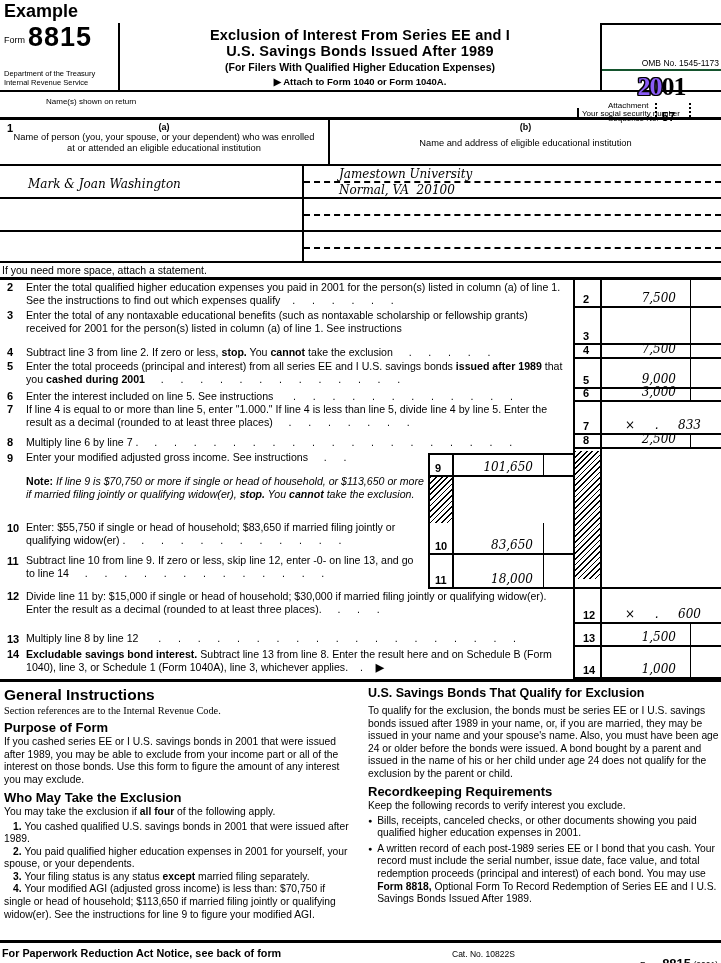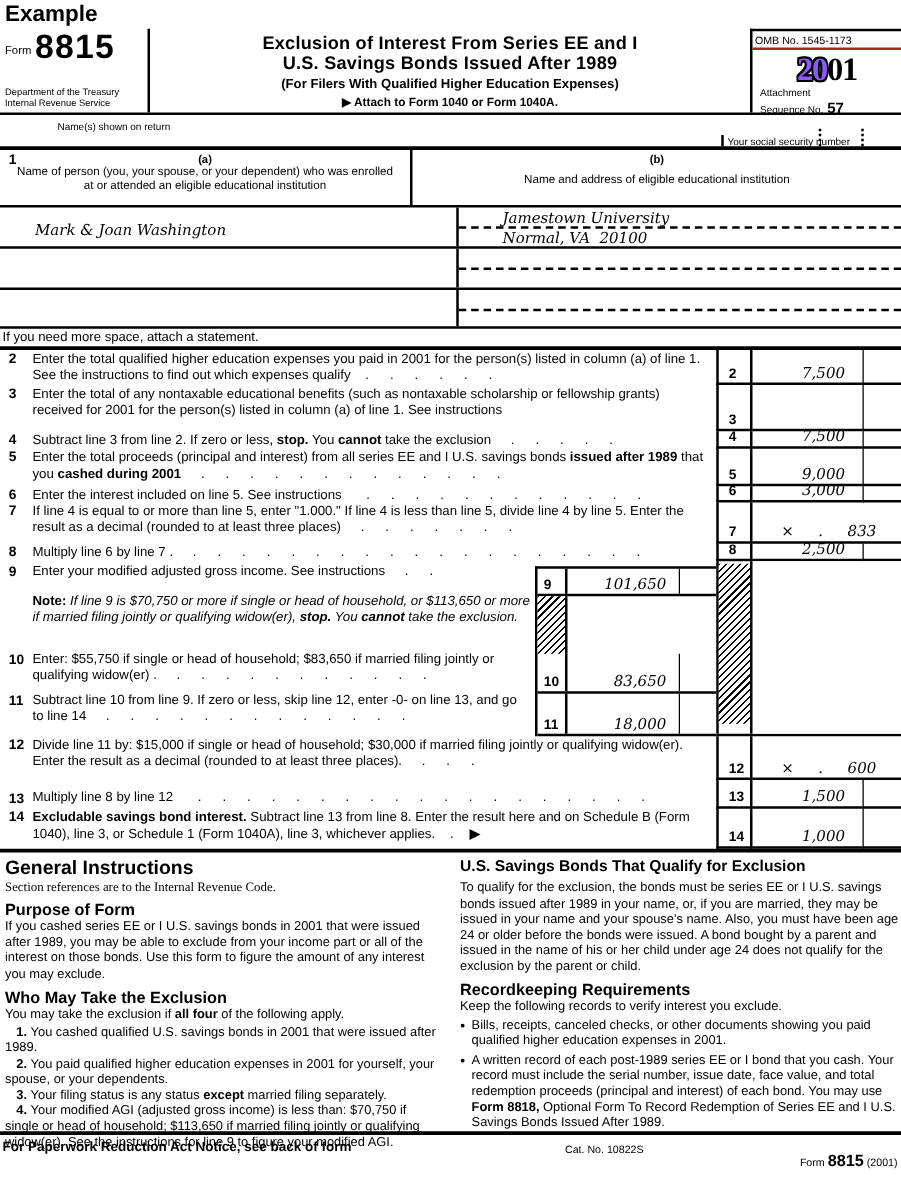--- a/index.html
+++ b/index.html
@@ -18,21 +18,21 @@
   .form-no-line { display:flex; align-items:flex-end; }
   .form-word { font-size:9px; padding:0 3px 4px 0; }
   .form-no { font-size:27px; font-weight:bold; line-height:0.85; letter-spacing:1px; }
   .agency { font-size:7.5px; line-height:1.2; }
   .hdr-center { flex:1; text-align:center; padding-top:4px; }
   .title1,.title2 { font-weight:bold; font-size:14.5px; line-height:1.12; letter-spacing:0.2px; }
   .subtitle { font-weight:bold; font-size:10.5px; margin-top:2px; }
   .attach { font-weight:bold; font-size:9.5px; margin-top:3px; }
   .hdr-right { width:121px; border-left:2px solid #000; border-top:2px solid #000;
                display:flex; flex-direction:column; }
-  .omb { font-size:8.5px; border-bottom:2px solid #b91c1c; padding:2px 2px 1px; text-align:left; height:16px; }
+  .omb { font-size:8.5px; border-bottom:2px solid #14532d; padding:2px 2px 1px; text-align:right; height:16px;margin-top:31px; }
   .year { flex:1; font-size:26px; font-weight:bold; text-align:center; line-height:1.2; letter-spacing:-1px;
           font-family:"Liberation Serif", serif; }
   .yr-outline { color:#8b5cf6;
     text-shadow:-1.3px -1.3px 0 #000,1.3px -1.3px 0 #000,-1.3px 1.3px 0 #000,1.3px 1.3px 0 #000,
                 -1.3px 0 0 #000,1.3px 0 0 #000,0 -1.3px 0 #000,0 1.3px 0 #000; }
   .attachment { font-size:8px; line-height:1.1; padding:0 0 2px 6px; }
   .seq-no { font-size:12px; font-weight:bold; margin-left:3px; }
   .hdr-name-row { display:flex; height:27px; border-top:2px solid #000; }
   .name-cell { flex:1; font-size:8px; padding:1px 0 0 3px;margin-left:43px; }
   .ssn-cell { width:144px; border-left:2px solid #000; font-size:8px; padding:1px 0 0 3px; position:relative;margin-top:16px; }
@@ -43,21 +43,21 @@
   .t1 { border-bottom:3px solid #000; }
   .t1-head { display:flex; height:46px; border-bottom:2px solid #000; }
   .t1-a { width:330px; border-right:2px solid #000; position:relative; }
   .t1-b { flex:1; }
   .t1-no { position:absolute; left:7px; top:2px; font-weight:bold; font-size:11px; }
   .colletter { font-weight:bold; font-size:9px; text-align:center; padding-top:2px; }
   .coldesc { font-size:9.3px; text-align:center; line-height:1.18; padding:0 12px; }
   .t1-b .coldesc { padding-top:6px; }
   .t1-row { display:flex; height:33px; border-bottom:2px solid #000; }
   .t1-row:nth-last-of-type(2) { height:31px; }
-  .t1-row .a { width:367px; border-right:2px solid #000; display:flex; align-items:flex-end;
+  .t1-row .a { width:304px; border-right:2px solid #000; display:flex; align-items:flex-end;
                padding:0 4px 6px 28px; }
   .t1-row .b { flex:1; display:flex; flex-direction:column; }
   .b-top { height:17px; border-bottom:2px dashed #000; padding-left:35px;
            display:flex; align-items:flex-end; }
   .b-bot { flex:1; padding-left:35px; display:flex; align-items:center; }
   .fill { font-family:"DejaVu Serif", serif; font-style:italic; font-size:12px; white-space:pre; }
   .more { height:14px; font-size:10.5px; padding:1px 0 0 2px; }
 
   
   .sec { border-bottom:3px solid #000; }
@@ -96,21 +96,21 @@
   .fb-right { width:148px; display:flex; border-bottom:2px solid #000; flex-shrink:0; }
   .fb-rnum { width:29px; border-left:2px solid #000; border-right:2px solid #000; position:relative; }
   .fb-rnum .hfill { position:absolute; left:0; right:0; top:2px; bottom:8px; }
   .fb-rblank { flex:1; background:#fff; }
 
   
   .h-r2{height:28px}.h-r3{height:37px}.h-r4{height:14px}.h-r5{height:30px}.h-r6{height:13px}
   .h-r7{height:33px}.h-r8{height:14px}.h-r12{height:35px}.h-r13{height:23px}.h-r14{height:32px}
 
   
-  .instr { display:flex; height:223px; padding:2px 2px 0 2px; }
+  .instr { display:flex; height:258px; padding:2px 2px 0 2px; }
   .ic-left { width:352px; padding-left:2px; flex-shrink:0; }
   .ic-right { flex:1; padding-left:14px; }
   .gi-h1 { font-size:15.5px; font-weight:bold; margin:2px 0 1px; }
   .gi-h2 { font-size:13px; font-weight:bold; margin:4px 0 1px; }
   .gi-h2r { font-size:12.5px; font-weight:bold; margin:2px 0 5px; }
   .gi-p { font-size:10.3px; line-height:1.22; margin-bottom:2px; }
   .gi-ref { font-size:10.3px; margin-bottom:2px; font-family:"Liberation Serif",serif; }
   .gi-item { font-size:10.3px; line-height:1.22; text-indent:9px; }
   .gi-bullet { font-size:10.3px; line-height:1.22; display:flex; margin-bottom:3px; }
   .b-char { font-size:7px; padding:2px 5px 0 0; }

